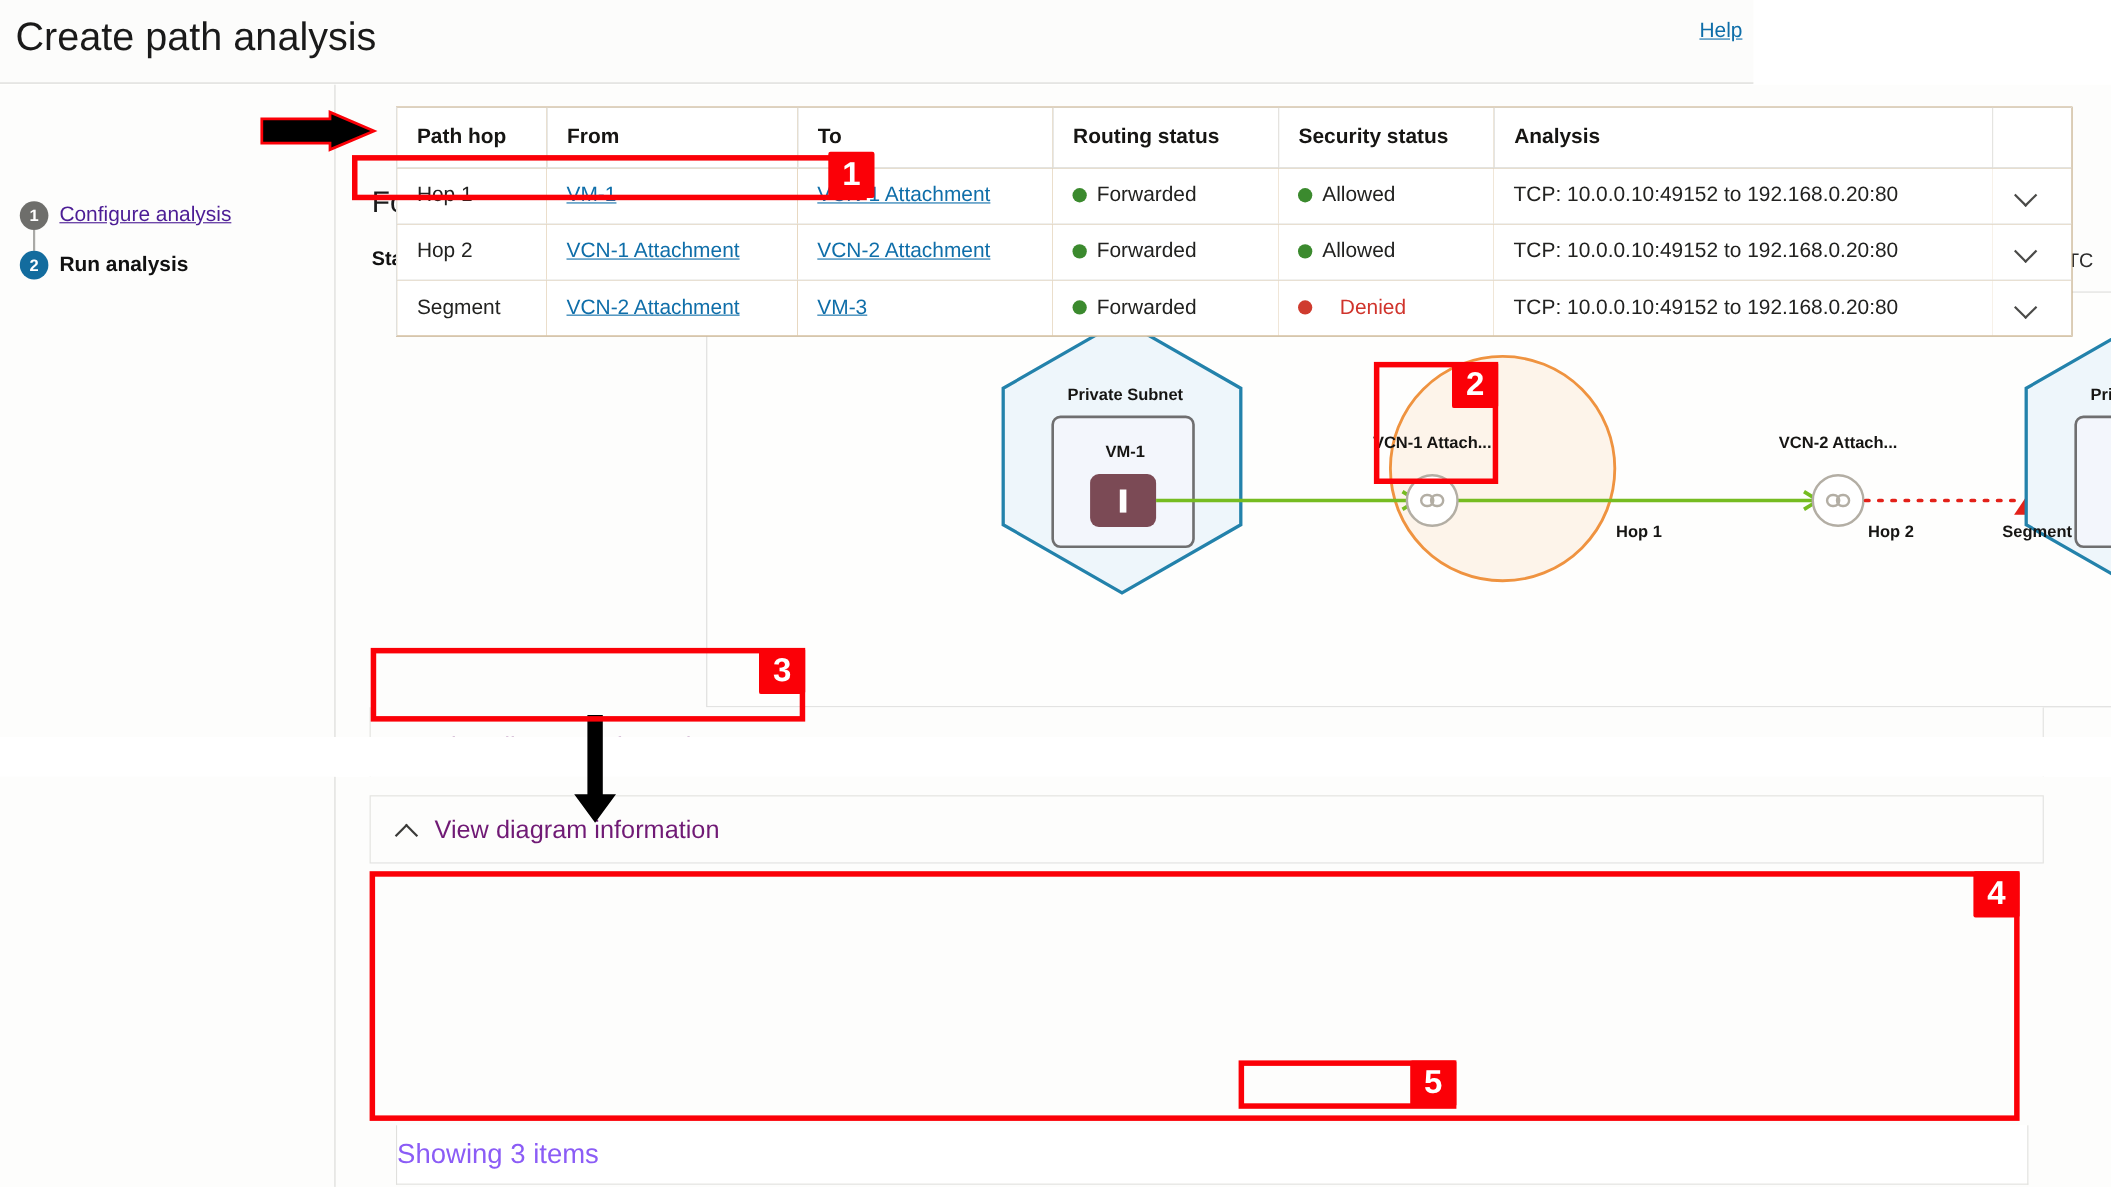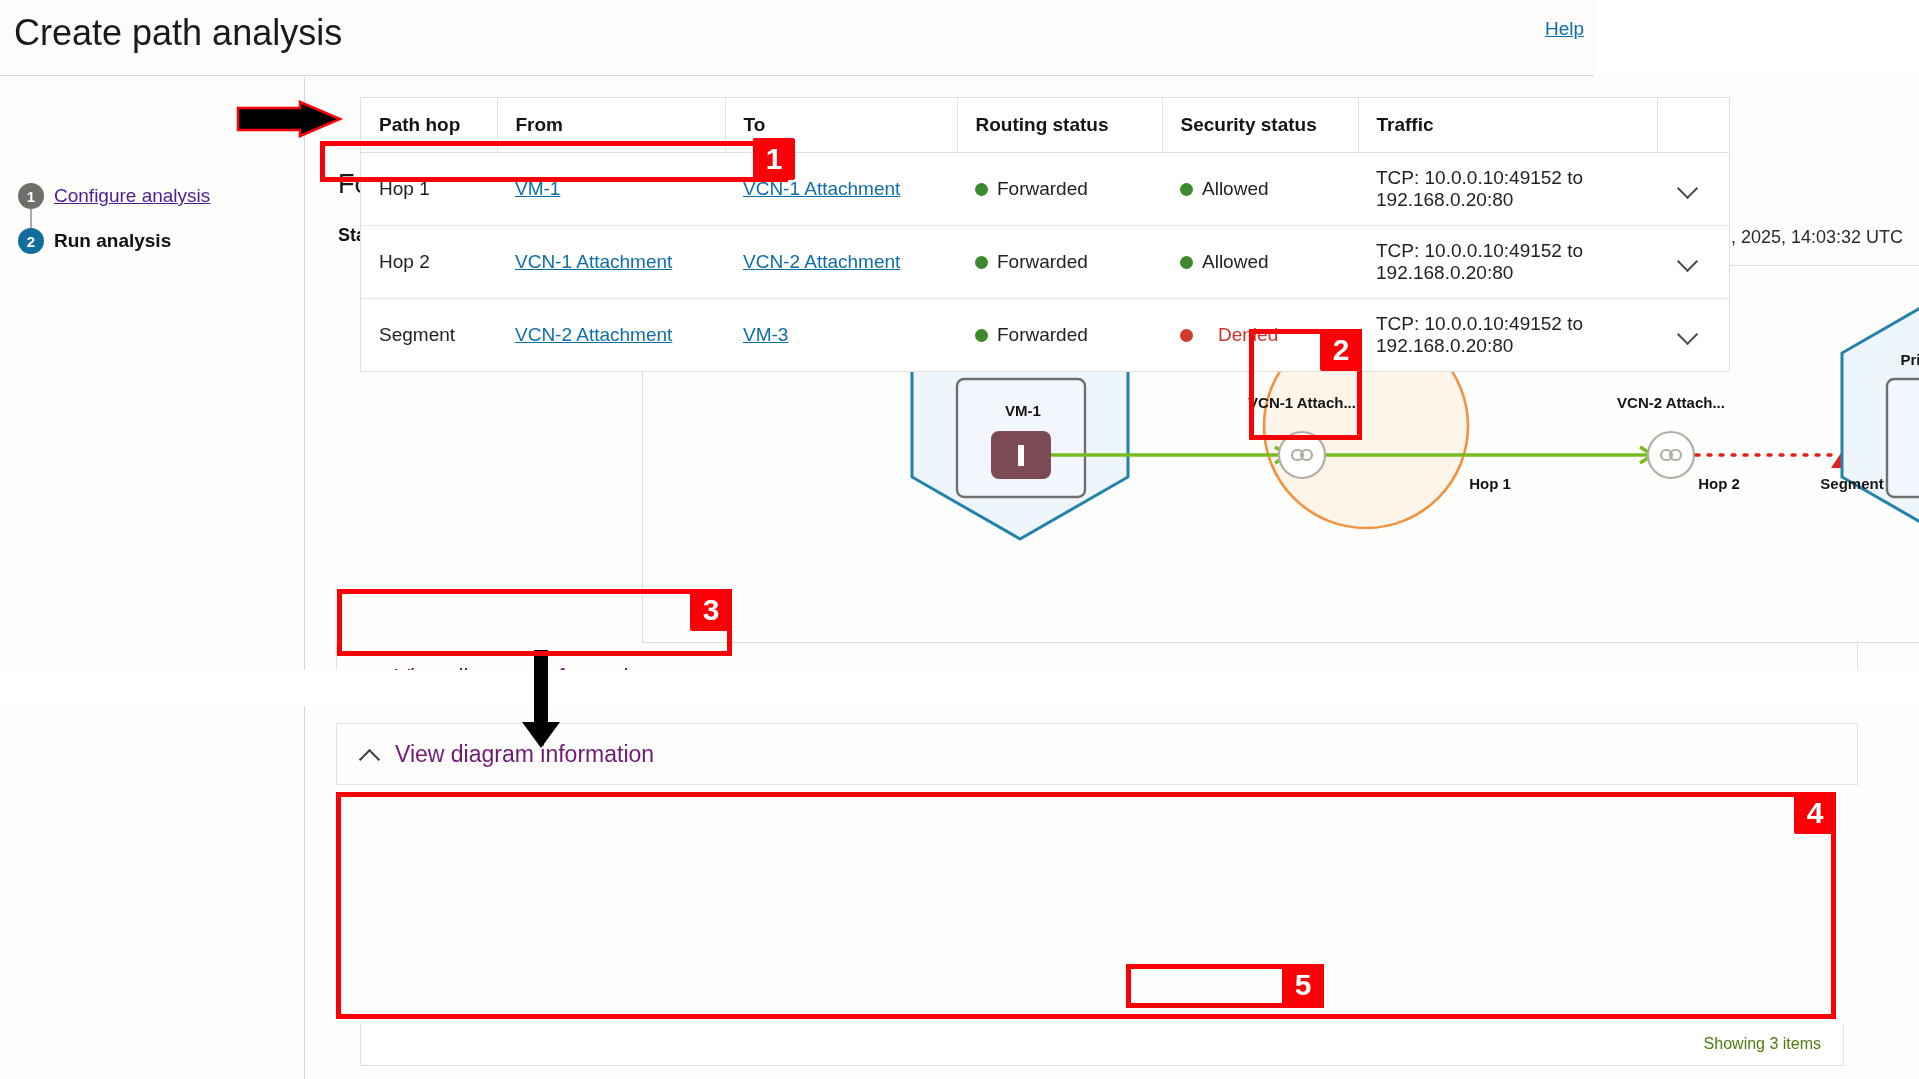--- a/index.html
+++ b/index.html
@@ -101,21 +101,21 @@
     background:#fdfdfc; border-right:1px solid #d9d9d6;
   }
   #accordion-bottom{
     position:absolute; left:336px; top:17px; width:1522px; height:62px;
     background:#fdfdfc; border:1px solid #e2e2df;
     display:flex; align-items:center; padding-left:22px; gap:14px; cursor:pointer;
   }
 
   
   #table-wrap{
-    position:absolute; left:360px; top:97px; width:1370px;
+    position:absolute; left:360px; top:97px; width:1524px;
     background:#a16207; border:1px solid #e0e0dd;
   }
   table{ border-collapse:collapse; width:100%; table-layout:fixed; }
   th{
     text-align:left; font-size:19px; font-weight:700; color:#161513;
     padding:16px 0 16px 18px; border-right:1px solid #e3e3e0; border-bottom:1px solid #dcdcd9;
     background:#fff;
   }
   th:last-child{ border-right:none; }
   td{
@@ -136,21 +136,21 @@
   .denied-text{ color:#d0342c;margin-left:16px; }
   .row-caret{
     width:20px; height:20px; position:relative; margin-left:4px; cursor:pointer;
   }
   .row-caret::before{
     content:""; position:absolute; left:1px; top:3px; width:13px; height:13px;
     border-right:2px solid #4a4a48; border-bottom:2px solid #4a4a48; transform:rotate(45deg);
   }
   #showing-items{
     position:absolute; left:360px; top:1023px; width:1484px;
-    text-align:right; padding:12px 22px 12px 0; font-size:16px; color:#4d7c0f;
+    text-align:left; padding:12px 22px 12px 0; font-size:25px; color:#8b5cf6;
     background:#fff; border:1px solid #e0e0dd; border-top:none;
   }
 
   
   #annotations{ position:absolute; left:0; top:0; width:1919px; height:1079px; pointer-events:none; }
   .callout-box{ position:absolute; border:5px solid #fb0007; }
   .callout-num{
     position:absolute; background:#fb0007; color:#fff;
     font-size:30px; font-weight:700; display:flex; align-items:center; justify-content:center;
     border-radius:2px;
@@ -274,21 +274,21 @@
 
 <div id="table-wrap">
   <table>
     <thead>
       <tr>
         <th class="col-hop">Path hop</th>
         <th class="col-from">From</th>
         <th class="col-to">To</th>
         <th class="col-routing">Routing status</th>
         <th class="col-security">Security status</th>
-        <th class="col-traffic">Traffic</th>
+        <th class="col-traffic">Analysis</th>
         <th class="col-caret"></th>
       </tr>
     </thead>
     <tbody>
       <tr>
         <td>Hop 1</td>
         <td><span class="cell-link">VM-1</span></td>
         <td><span class="cell-link">VCN-1 Attachment</span></td>
         <td class="status-cell">
           <span class="dot dot-green"></span><span>Forwarded</span>

